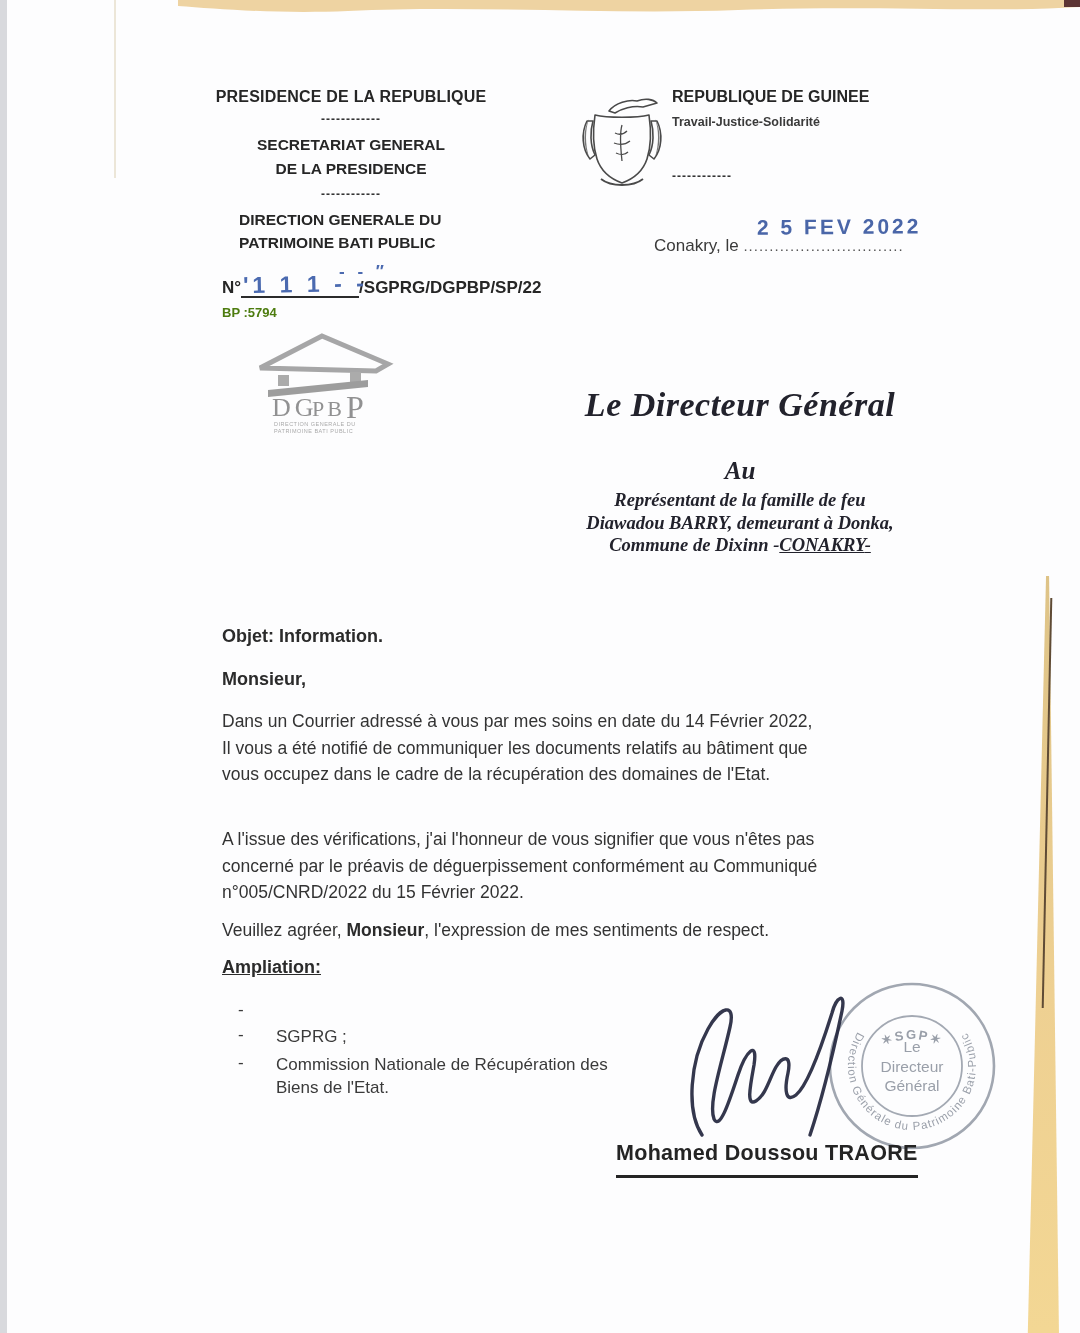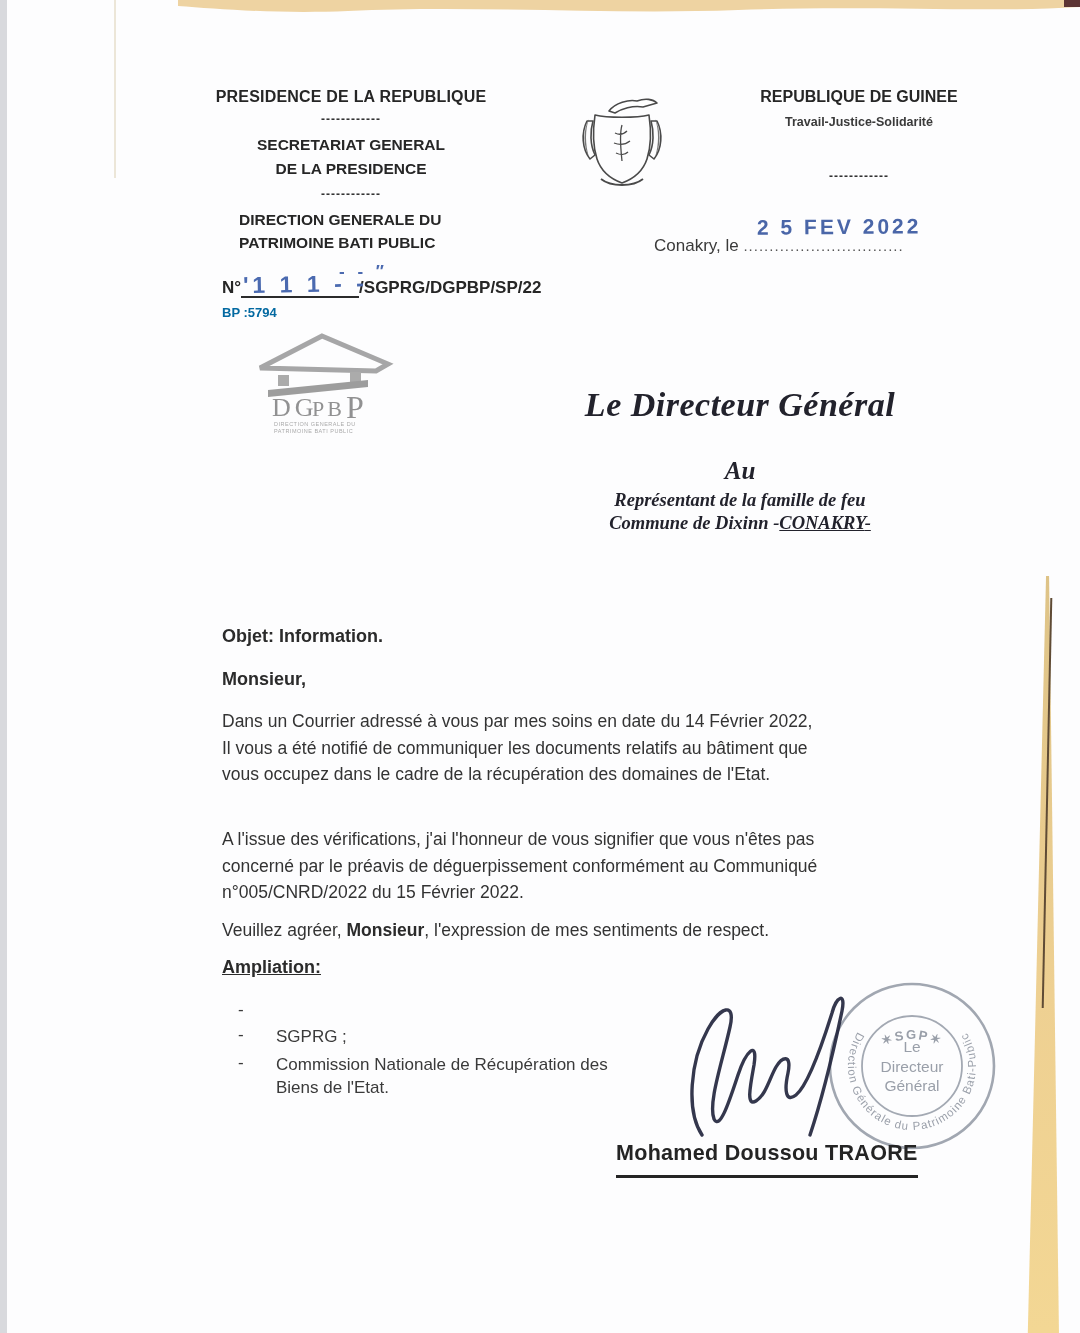--- a/index.html
+++ b/index.html
@@ -17,34 +17,34 @@
     background:linear-gradient(180deg,#dec387 0%,#eed092 55%,#f3d794 100%);
     clip-path:polygon(58% 0,66% 0,92% 100%,10% 100%);}
   .right-strip-line{position:absolute;left:1046px;top:598px;width:2px;height:410px;background:#5f4b35;transform:rotate(1.2deg);}
   
   .hdr-left{position:absolute;left:201px;top:88px;width:300px;text-align:center;font-weight:bold;color:#262626;}
   .hdr-left .l1{font-size:16px;letter-spacing:.2px;}
   .hdr-left .sep{font-size:12px;letter-spacing:1px;margin:6px 0 7px;color:#333;}
   .hdr-left .l2{font-size:15.5px;line-height:24px;}
   .hdr-left .l4{font-size:15.5px;line-height:23px;text-align:left;padding-left:38px;}
   .coat{position:absolute;left:571px;top:95px;}
-  .hdr-right{position:absolute;left:729px;top:88px;width:260px;text-align:center;color:#262626;}
+  .hdr-right{position:absolute;left:672px;top:88px;width:260px;color:#262626;}
   .hdr-right .l1{font-size:16px;font-weight:bold;}
   .hdr-right .motto{font-size:12.5px;font-weight:bold;margin-top:9px;color:#3a3a3a;}
   .hdr-right .sep{font-size:12px;font-weight:bold;letter-spacing:1px;margin-top:40px;color:#333;}
   .date-line{position:absolute;left:654px;top:236px;font-size:17px;color:#3a3a3a;}
   .date-line .dots{letter-spacing:1px;font-size:15px;color:#555;}
   .date-stamp{position:absolute;left:757px;top:215px;font-size:21px;font-weight:bold;
     letter-spacing:3px;color:#4a66a8;transform:rotate(-.5deg);}
   .ref-block{position:absolute;left:222px;top:272px;font-size:17px;font-weight:bold;color:#262626;white-space:nowrap;}
   .ref-line{display:inline-block;border-bottom:2.5px solid #2b2b2b;width:118px;position:relative;height:24px;vertical-align:bottom;}
   .hand{position:absolute;left:2px;bottom:-2px;font-size:23px;font-weight:bold;color:#4b6ab0;
     letter-spacing:4px;white-space:nowrap;transform:rotate(-1deg);}
   .hand-sup{position:absolute;left:98px;bottom:14px;font-size:17px;font-weight:bold;color:#4b6ab0;letter-spacing:4px;white-space:nowrap;}
-  .bp{position:absolute;left:222px;top:305px;font-size:13px;font-weight:bold;color:#0369a1;}
+  .bp{position:absolute;left:222px;top:305px;font-size:13px;font-weight:bold;color:#4d7c0f;}
   .dgpbp-logo{position:absolute;left:250px;top:330px;}
   
   .serifb{font-family:"Liberation Serif", serif;font-weight:bold;font-style:italic;color:#22222c;}
   .dg-title{position:absolute;left:520px;top:386px;width:440px;text-align:center;font-size:34px;letter-spacing:.5px;}
   .au{position:absolute;left:520px;top:457px;width:440px;text-align:center;font-size:25px;}
   .addr{position:absolute;left:520px;top:489px;width:440px;text-align:center;font-size:18.5px;line-height:22.5px;}
   .addr .u{text-decoration:underline;}
   
   .objet{position:absolute;left:222px;top:626px;font-size:18px;font-weight:bold;color:#2b2b2b;}
   .objet .lbl{}
@@ -129,20 +129,21 @@
       <text x="96" y="88" font-family="Liberation Serif, serif" font-size="32" fill="#6e6e6e">P</text>
       <text x="24" y="96" font-size="5.5" letter-spacing=".5" fill="#8c8c8c">DIRECTION GENERALE DU</text>
       <text x="24" y="103" font-size="5.5" letter-spacing=".5" fill="#8c8c8c">PATRIMOINE BATI PUBLIC</text>
     </g>
   </svg>
 
   <div class="dg-title serifb">Le Directeur Général</div>
   <div class="au serifb">Au</div>
   <div class="addr serifb">
     <div>Représentant de la famille de feu</div>
+    <div>Diawadou BARRY, demeurant à Donka,</div>
     <div><span>Commune de Dixinn  -</span><span class="u">CONAKRY</span><span class="u">-</span></div>
   </div>
 
   <div class="objet"><span class="lbl">Objet:</span><span> Information.</span></div>
   <div class="salutation">Monsieur,</div>
 
   <div class="para p1">
     <div>Dans un Courrier adressé à vous par mes soins en date du 14 Février 2022,</div>
     <div>Il vous a été notifié de communiquer les documents relatifs au bâtiment que</div>
     <div>vous occupez dans le cadre de la récupération des domaines de l'Etat.</div>

